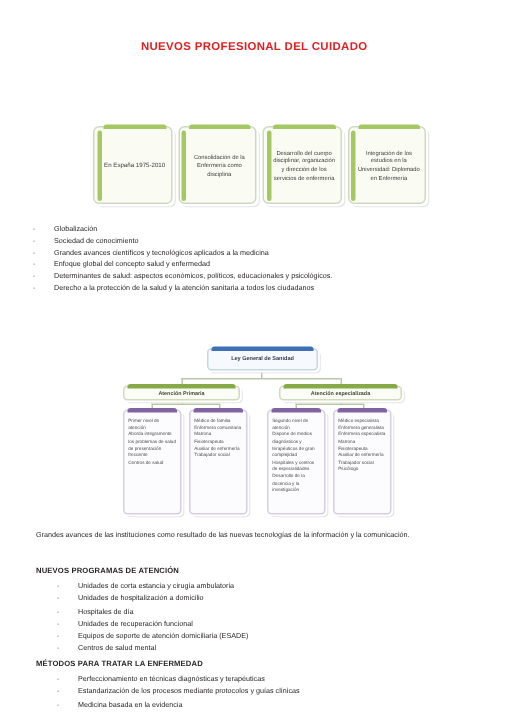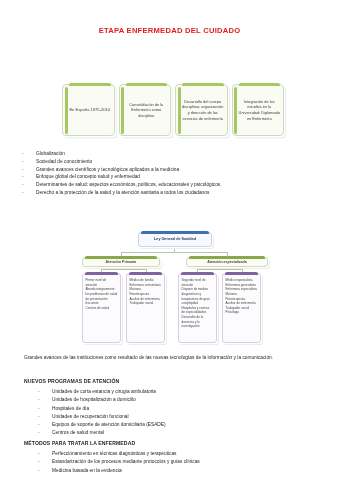--- a/index.html
+++ b/index.html
@@ -107,21 +107,21 @@
   .h2b{top:414px;}
   .b2{left:52px;top:362px;width:280px;}
   .b3{left:52px;top:424px;width:280px;}
   .b2 ul.dash li, .b3 ul.dash li{line-height:1.72;}
 </style>
 </head>
 <body>
 
 <div class="page">
 
-  <div class="title">ETAPA ENFERMEDAD DEL CUIDADO</div>
+  <div class="title">NUEVOS PROFESIONAL DEL CUIDADO</div>
 
   <div class="steps">
     <div class="step s1">
       <span>En España
 1975-2010</span>
     </div>
     <div class="step">
       <span>Consolidación de la Enfermería como disciplina</span>
     </div>
     <div class="step">

